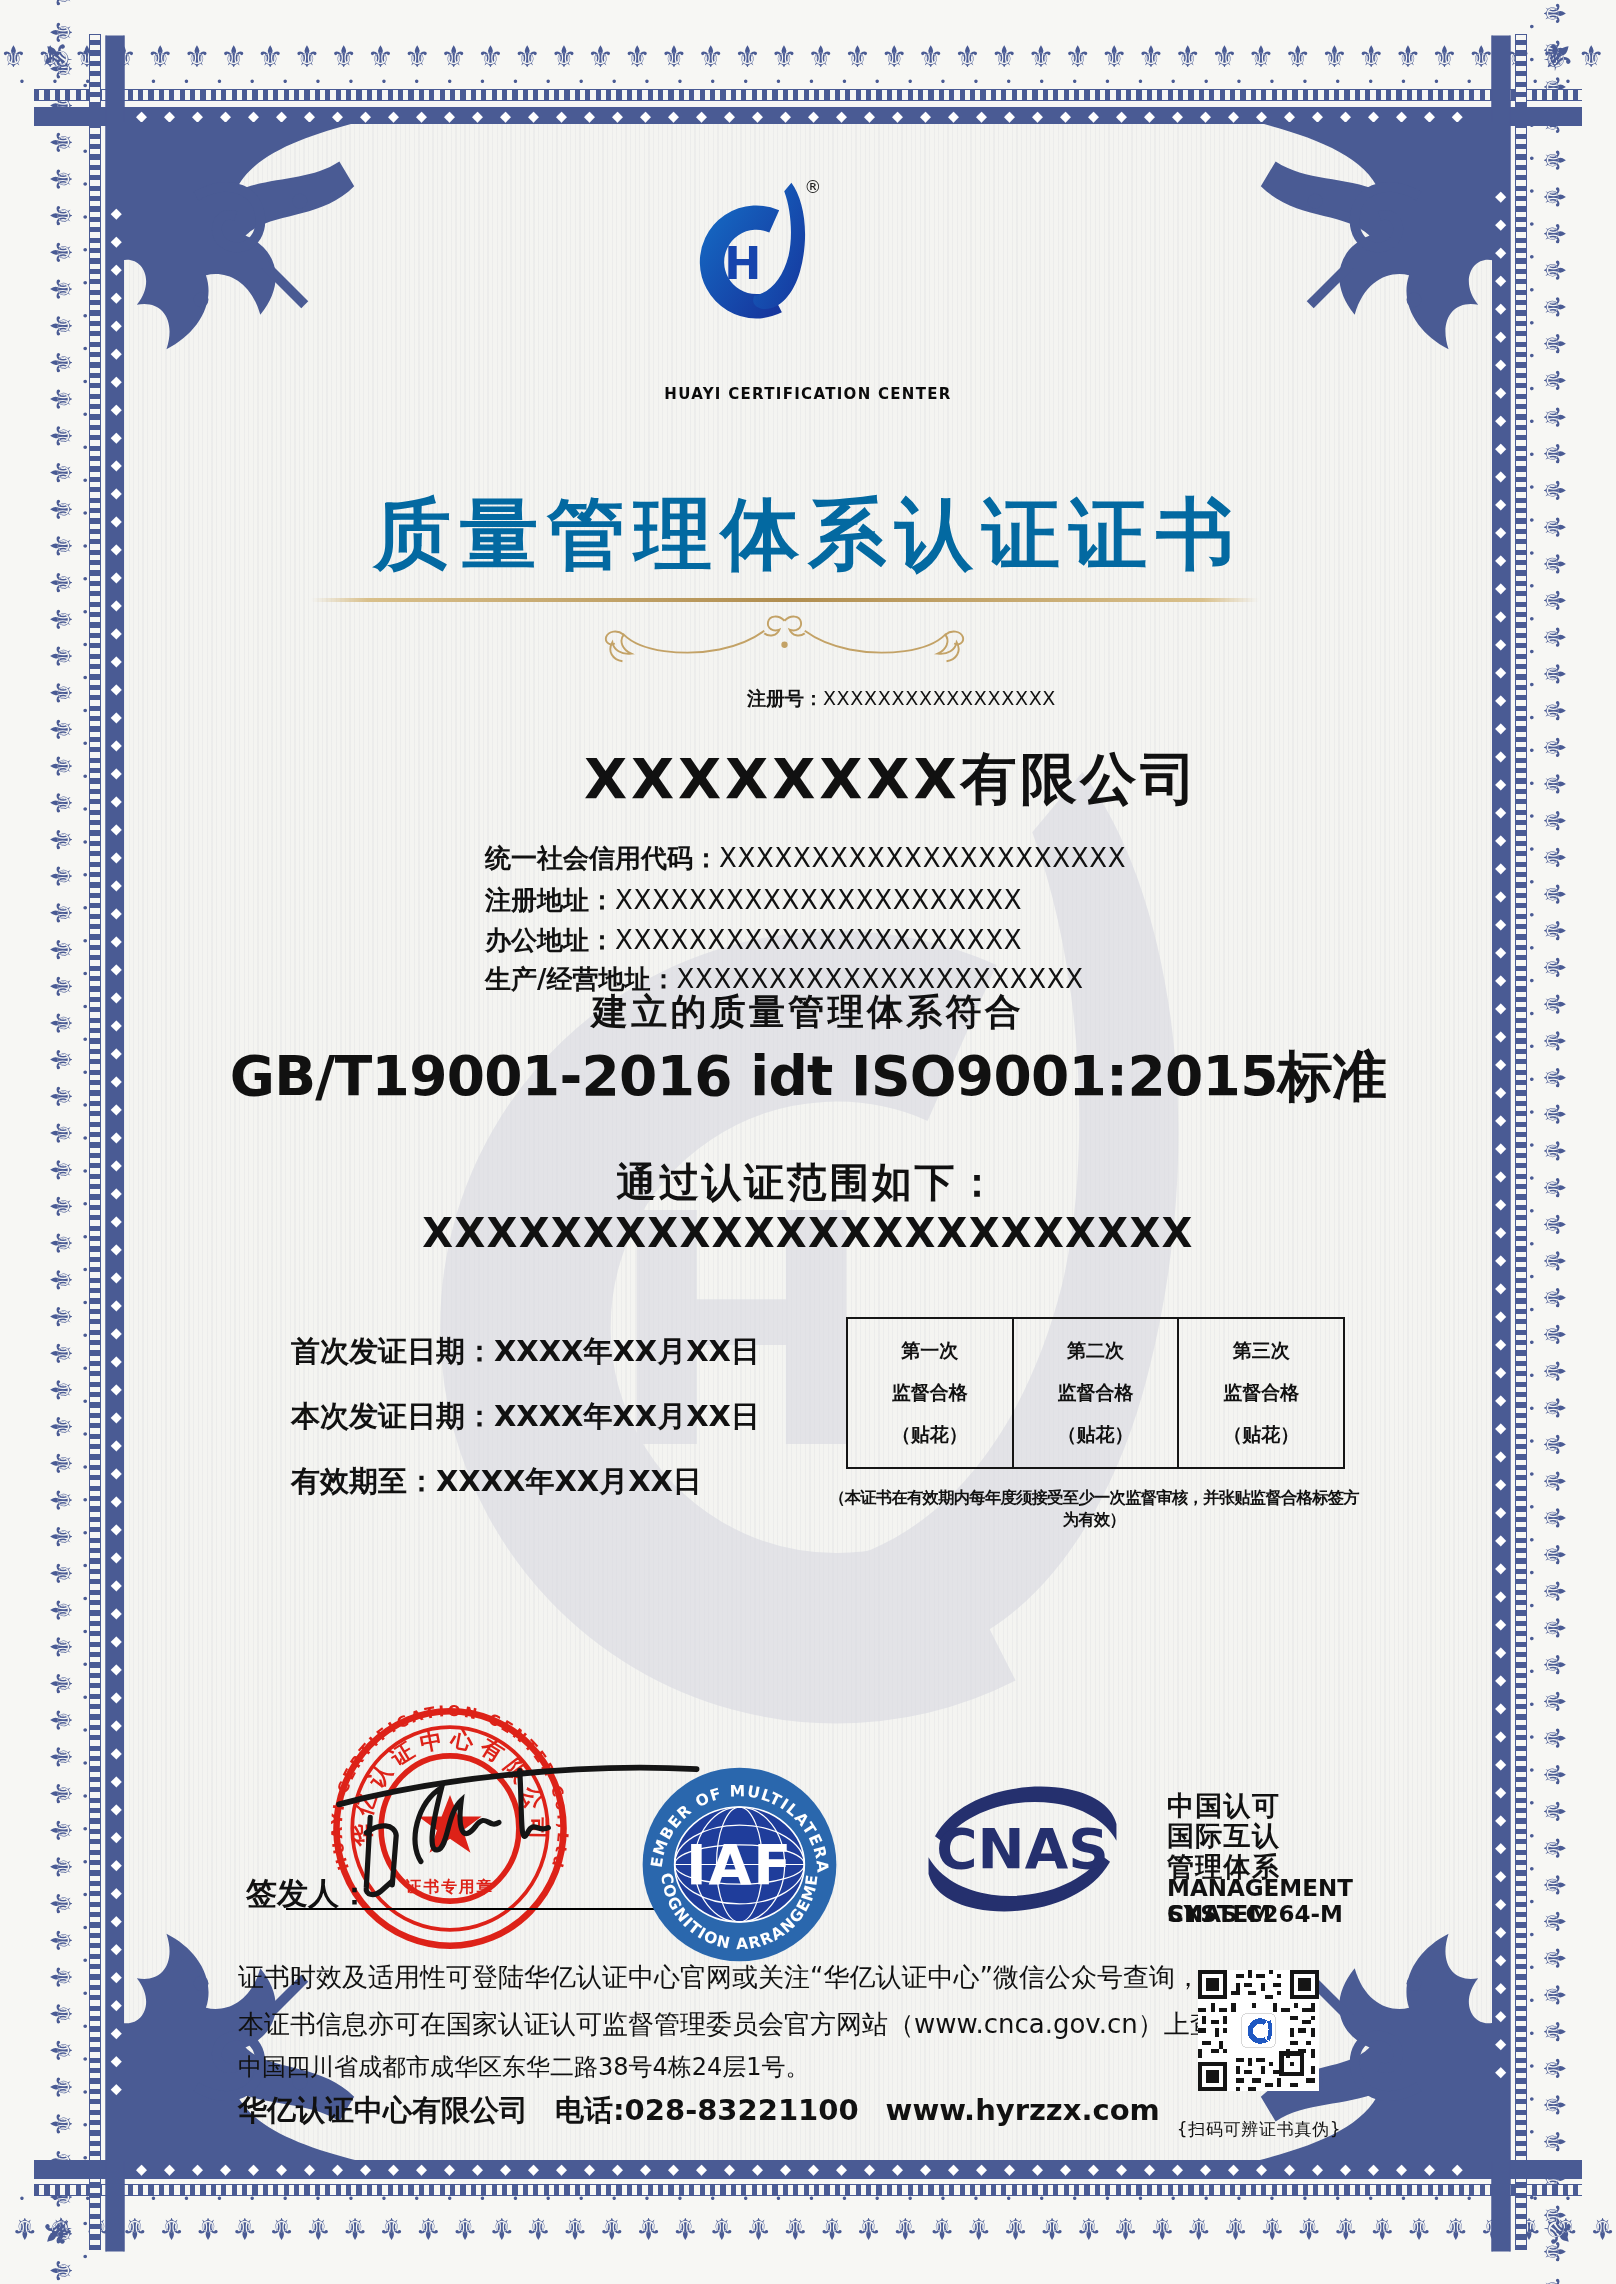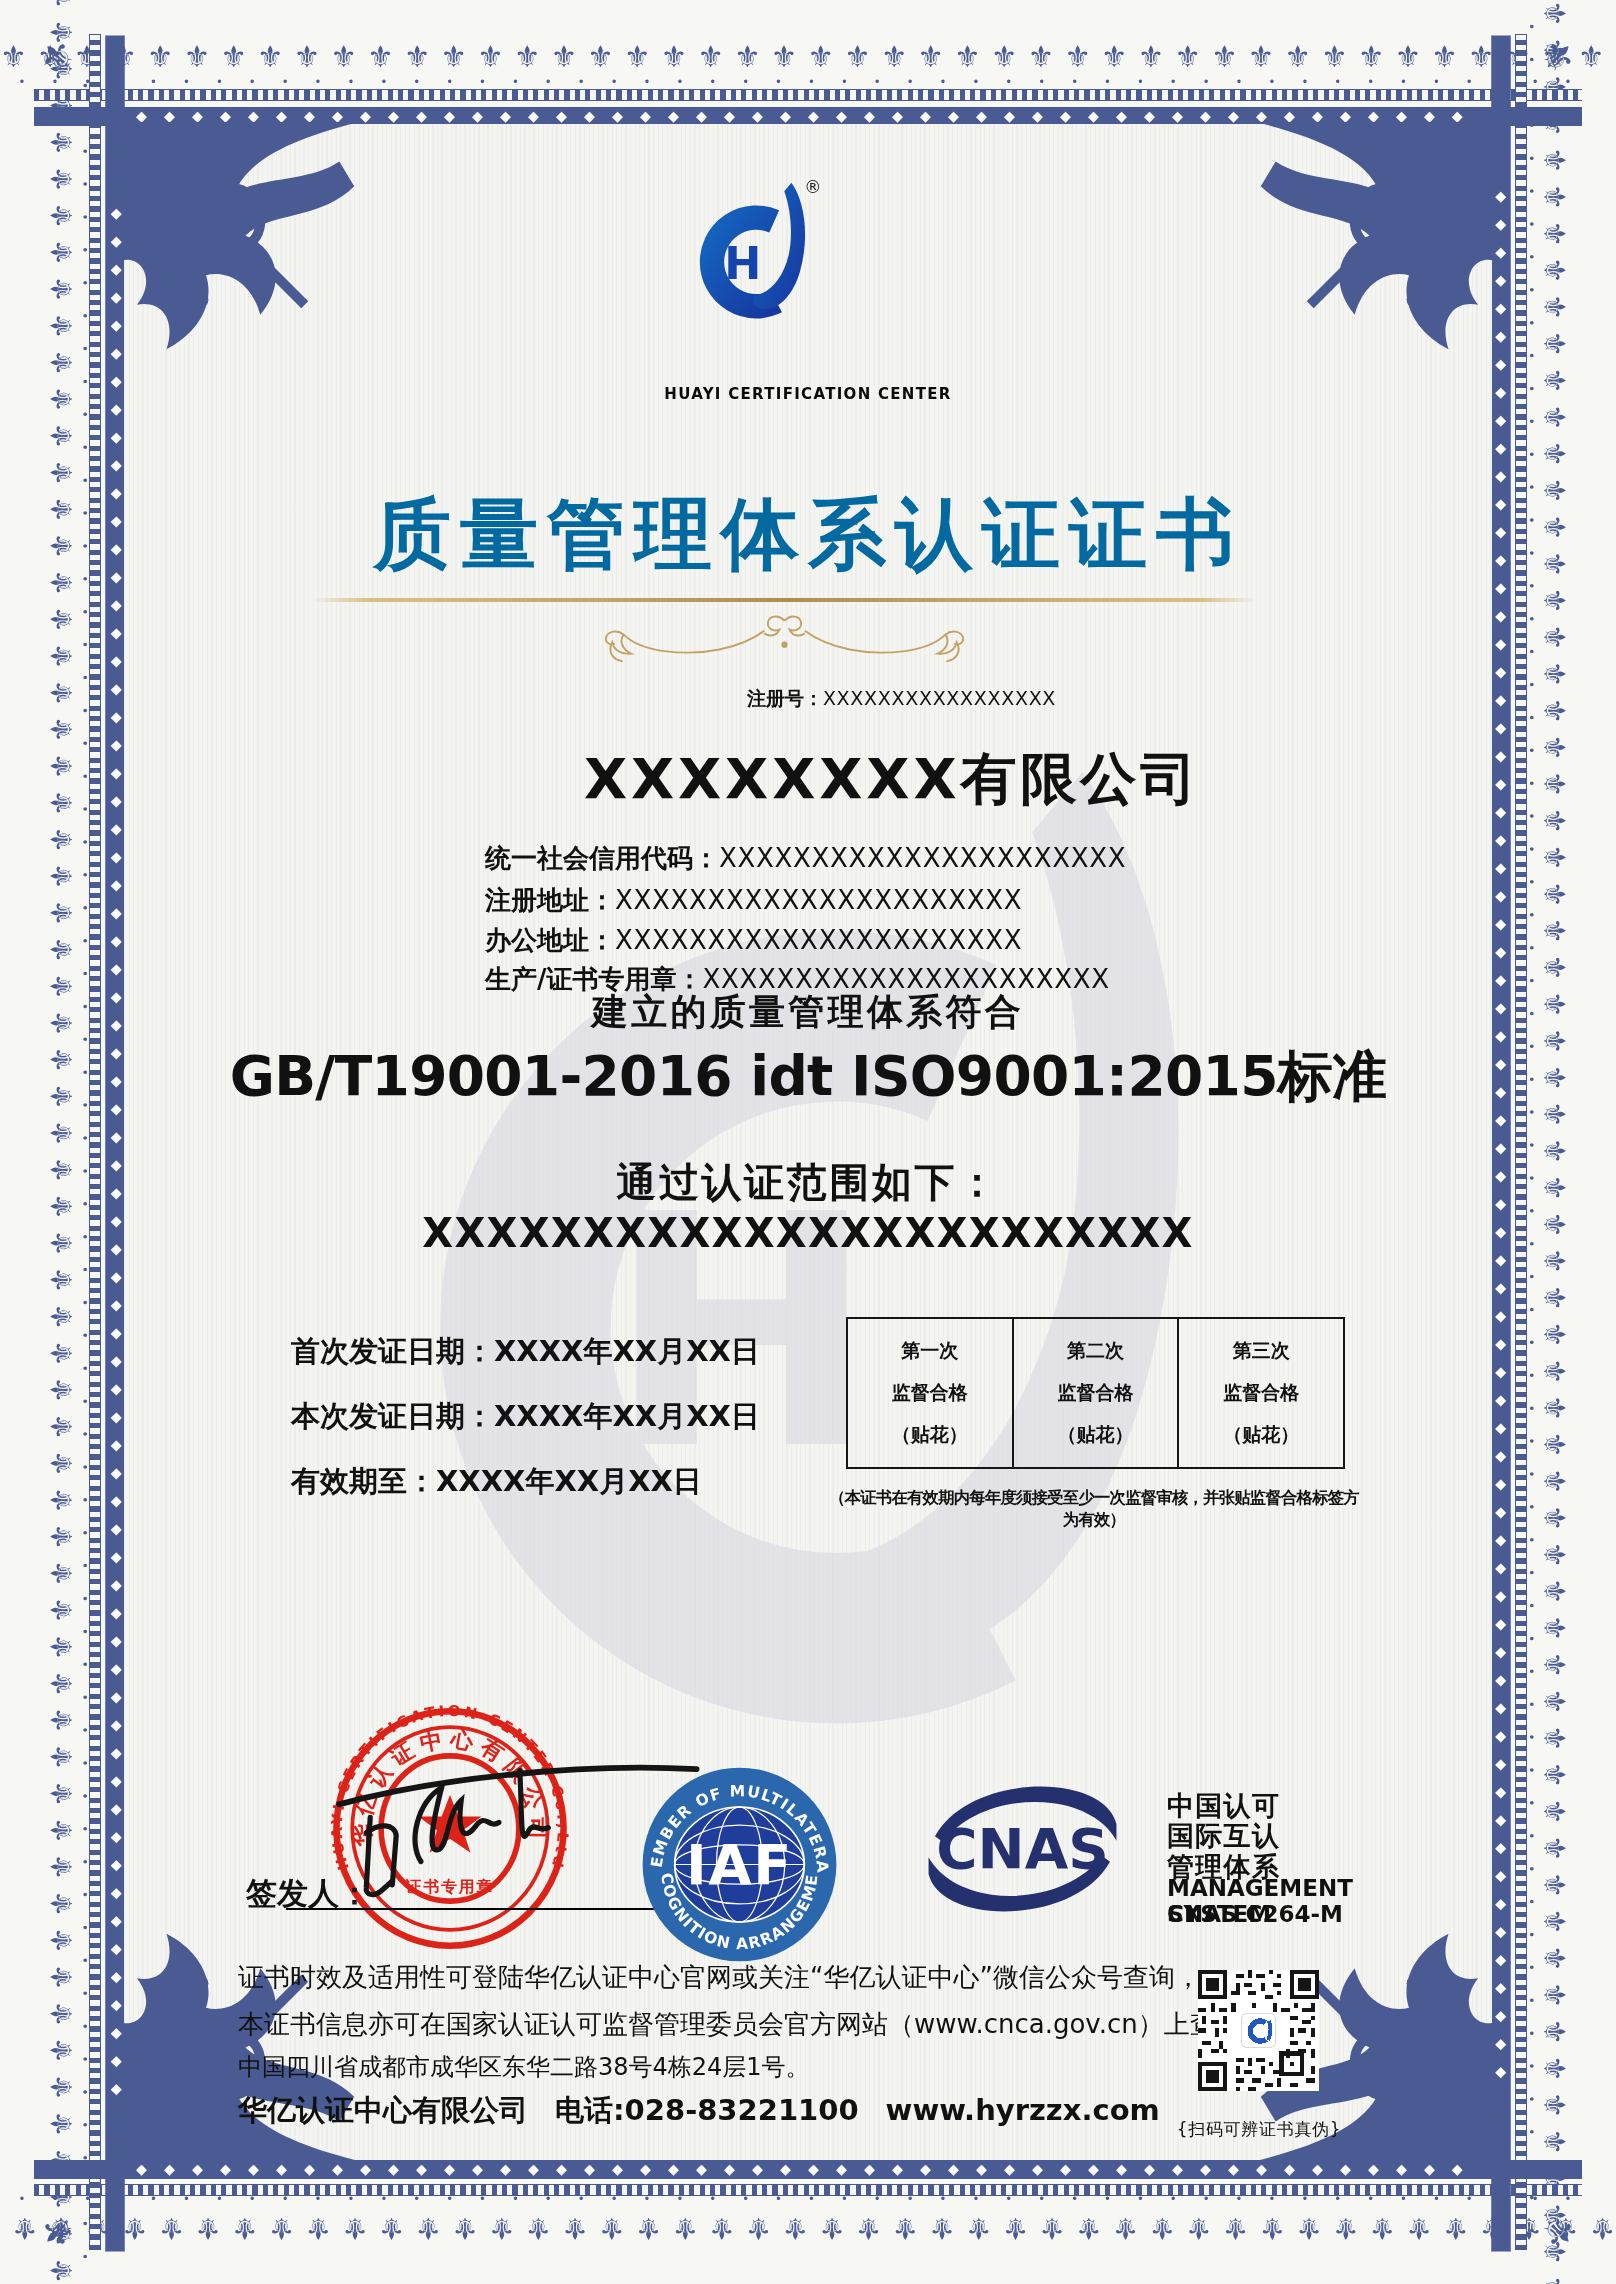--- a/index.html
+++ b/index.html
@@ -182,21 +182,21 @@
   <div class="abs field" style="top:841px;">
     <span class="lab">统一社会信用代码：</span><span class="val">XXXXXXXXXXXXXXXXXXXXXX</span>
   </div>
   <div class="abs field" style="top:883px;">
     <span class="lab">注册地址：</span><span class="val">XXXXXXXXXXXXXXXXXXXXXX</span>
   </div>
   <div class="abs field" style="top:923px;">
     <span class="lab">办公地址：</span><span class="val">XXXXXXXXXXXXXXXXXXXXXX</span>
   </div>
   <div class="abs field" style="top:962px;">
-    <span class="lab">生产/证书专用章：</span><span class="val">XXXXXXXXXXXXXXXXXXXXXX</span>
+    <span class="lab">生产/经营地址：</span><span class="val">XXXXXXXXXXXXXXXXXXXXXX</span>
   </div>
 
   <div class="abs ctr stmt-intro">建立的质量管理体系符合</div>
   <div class="abs ctr standard">GB/T19001-2016 idt ISO9001:2015标准</div>
   <div class="abs ctr scope-intro">通过认证范围如下：</div>
   <div class="abs ctr scope-val">XXXXXXXXXXXXXXXXXXXXXXXX</div>
 
   <div class="abs date-row" style="top:1332px;">
     <span>首次发证日期：</span><span>XXXX年XX月XX日</span>
   </div>

